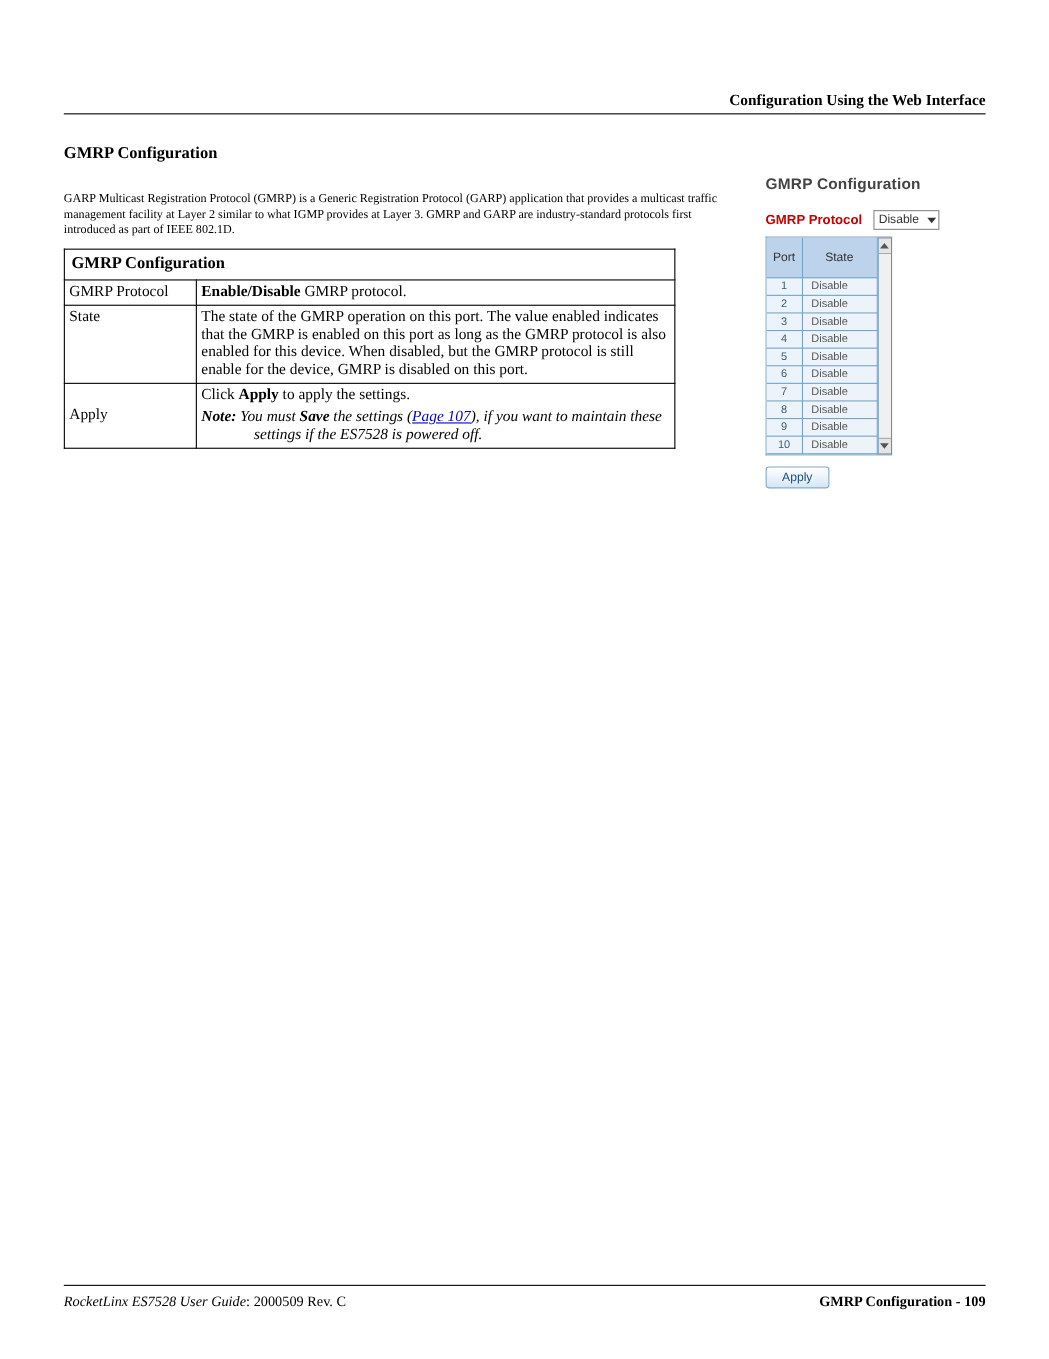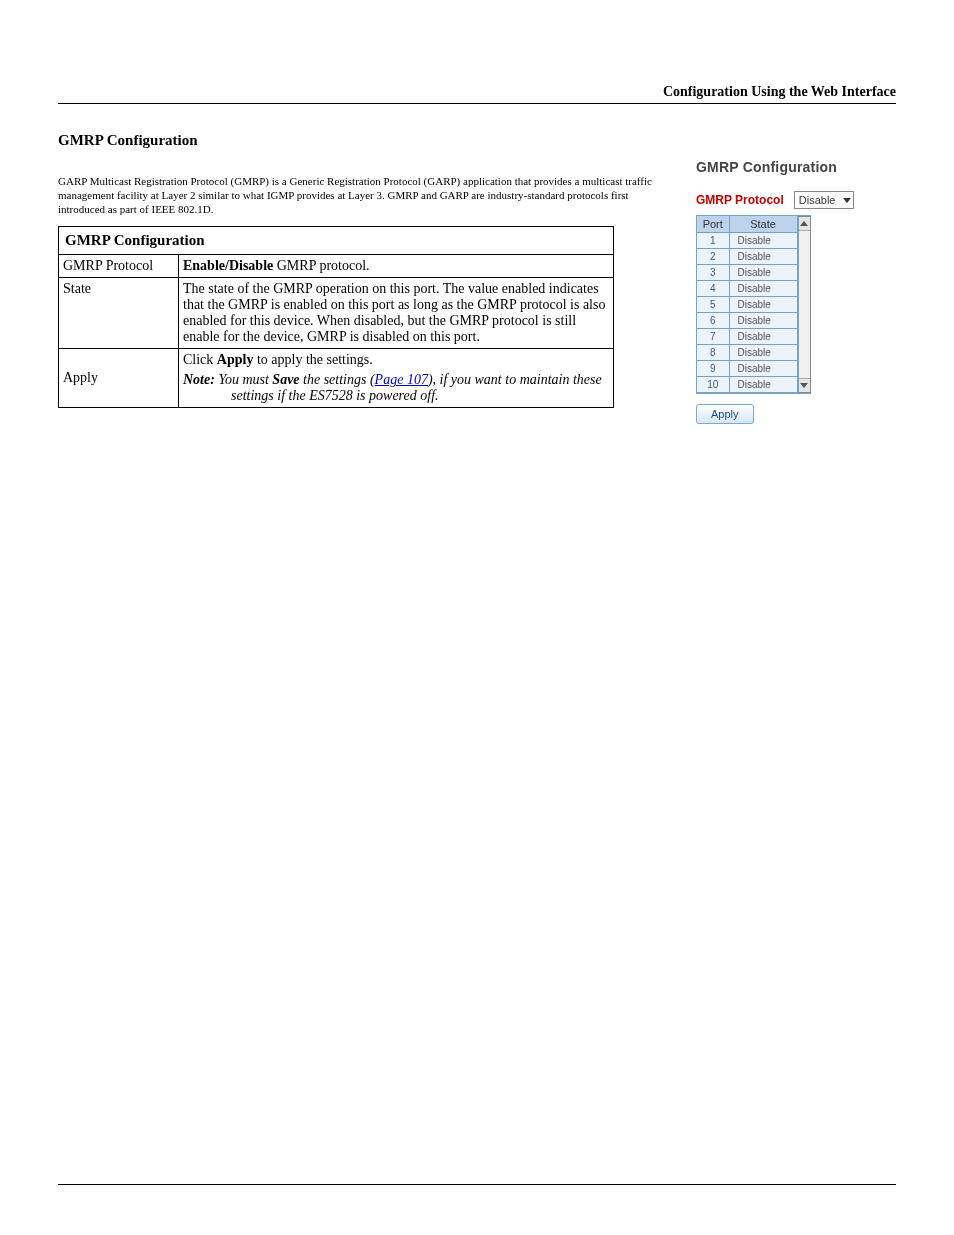--- a/index.html
+++ b/index.html
@@ -117,21 +117,21 @@
     border-bottom: 1px solid #74a3c7;
   }
   .port-table { border-collapse: collapse; width: 100%; }
   .port-table th {
     background: #bdd3eb;
     border-right: 1px solid #74a3c7;
     border-bottom: 1px solid #74a3c7;
     font-weight: normal;
     font-size: 11px;
     color: #333;
-    padding: 2px 4px;
+    padding: 12px 4px;
     text-align: center;
   }
   .port-table td {
     background: #edf3fa;
     border-right: 1px solid #74a3c7;
     border-bottom: 1px solid #74a3c7;
     font-size: 10px;
     color: #3a5b78;
     padding: 2px 4px;
     text-align: center;
@@ -299,13 +299,19 @@
             </div>
         </div>
       </div>
       <div class="apply-btn">Apply</div>
     </div>
   </div>
 </div>
 
 <div class="footer">
   <div class="footer-rule"></div>
+  <div class="footer-row">
+    <span>
+      <span class="italic">RocketLinx ES7528  User Guide</span><span>: 2000509 Rev. C</span>
+    </span>
+    <span class="bold">GMRP Configuration - 109</span>
+  </div>
 </div>
 
 </body></html>

